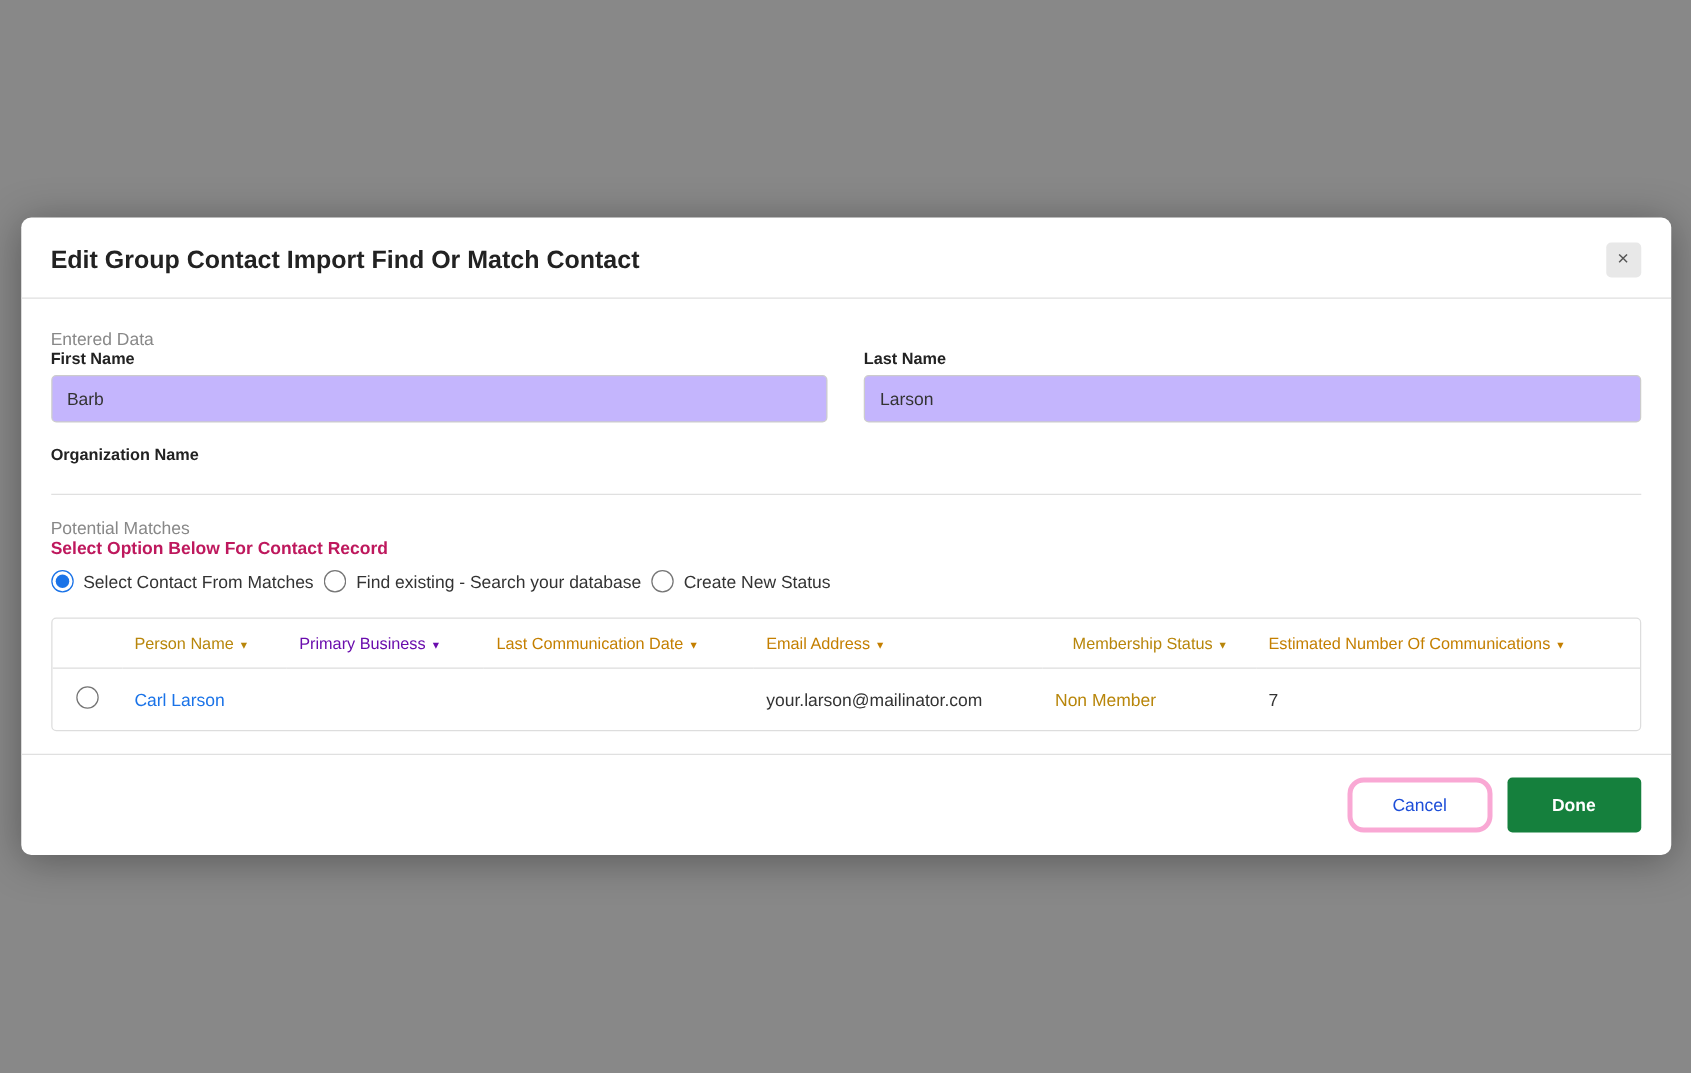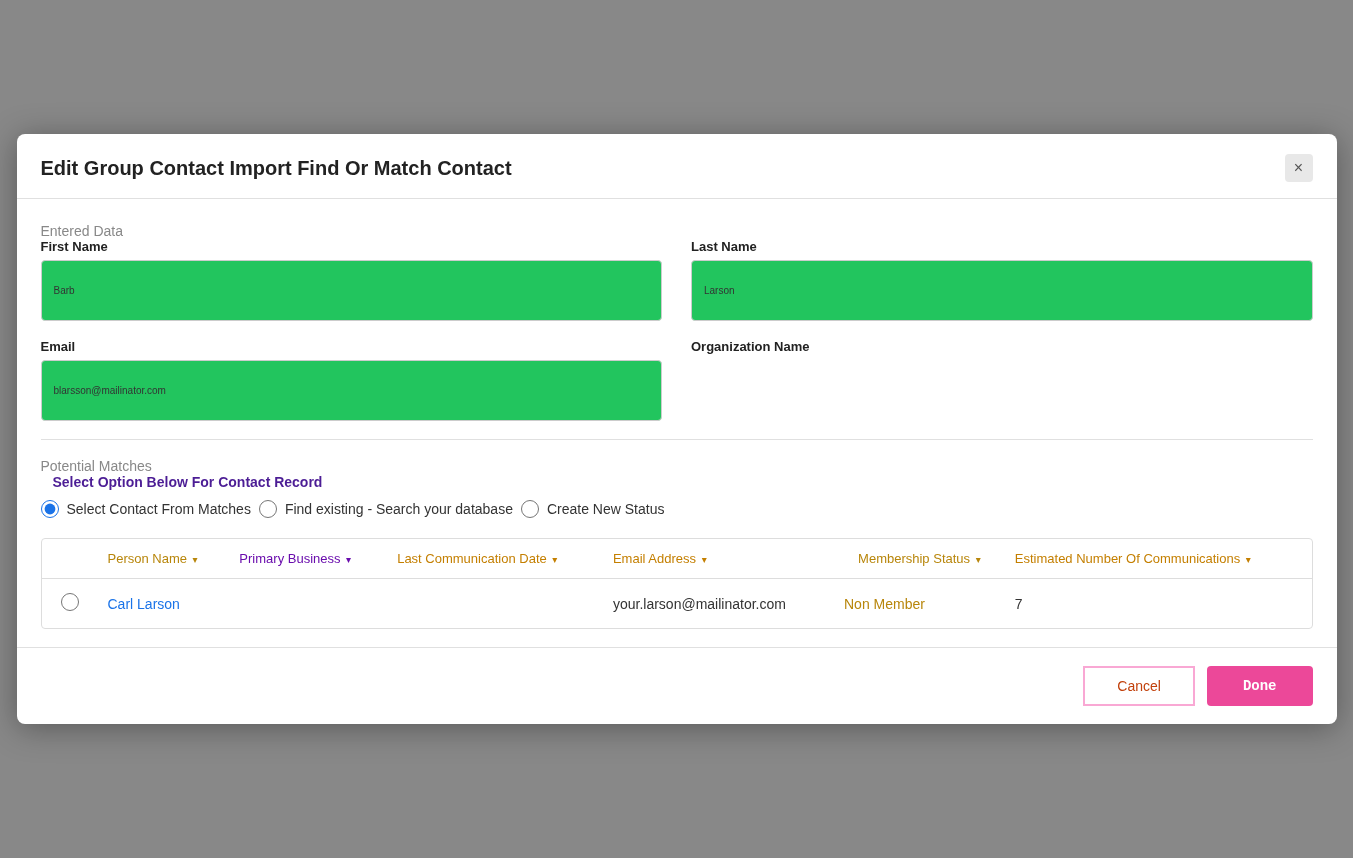--- a/index.html
+++ b/index.html
@@ -64,42 +64,41 @@
     }
     .form-group label {
       display: block;
       font-weight: 700;
       font-size: 13px;
       margin-bottom: 6px;
       color: #222;
     }
     .form-group input {
       width: 100%;
-      padding: 24px 12px;
+      padding: 10px 12px;
       border: 1px solid #ccc;
       border-radius: 4px;
-      font-size: 10px;
+      font-size: 14px;
       color: #333;
-      background: #22c55e;
+      background: #c4b5fd;
     }
     .divider {
       border: none;
       border-top: 1px solid #e0e0e0;
       margin: 10px 0 18px 0;
     }
     .potential-matches-label {
       font-size: 14px;
       color: #888;
     }
     .select-option-heading {
       font-weight: 700;
       font-size: 14px;
       margin-bottom: 10px;
-      color: #4c1d95;
-      margin-left: 12px;
+      color: #be185d;
     }
     .radio-group {
       display: flex;
       gap: 8px;
       margin-bottom: 18px;
     }
     .radio-option {
       display: flex;
       align-items: center;
       gap: 8px;
@@ -172,37 +171,36 @@
     .modal-footer {
       display: flex;
       justify-content: flex-end;
       gap: 12px;
       padding: 18px 24px;
       border-top: 1px solid #e0e0e0;
       margin-top: 18px;
     }
     .btn-cancel {
       padding: 10px 32px;
-      border: 2px solid #f9a8d4;
-      border-radius: 0;
+      border: 4px solid #f9a8d4;
+      border-radius: 13px;
       background: #fff;
       font-size: 14px;
       cursor: pointer;
-      color: #c2410c;
+      color: #1d4ed8;
     }
     .btn-done {
       padding: 10px 36px;
       border: none;
       border-radius: 4px;
-      background: #ec4899;
+      background: #15803d;
       font-size: 14px;
       cursor: pointer;
       color: #fff;
       font-weight: 600;
-      font-family: Liberation Mono, monospace;
     }
   </style>
 </head>
 <body>
 
 <div class="modal">
   <div class="modal-header">
     <span class="modal-title">Edit Group Contact Import Find Or Match Contact</span>
     <button class="close-btn">×</button>
   </div>
@@ -215,24 +213,20 @@
         <label>First Name</label>
         <input type="text" readonly="" value="Barb" style="">
       </div>
       <div class="form-group">
         <label>Last Name</label>
         <input type="text" readonly="" value="Larson" style="">
       </div>
     </div>
 
     <div class="form-row">
-      <div class="form-group">
-        <label>Email</label>
-        <input type="text" readonly="" value="blarsson@mailinator.com" style="">
-      </div>
       <div class="form-group">
         <label>Organization Name</label>
       </div>
     </div>
 
     <hr class="divider">
 
     <div class="potential-matches-label">Potential Matches</div>
     <div class="select-option-heading">Select Option Below For Contact Record</div>
 

